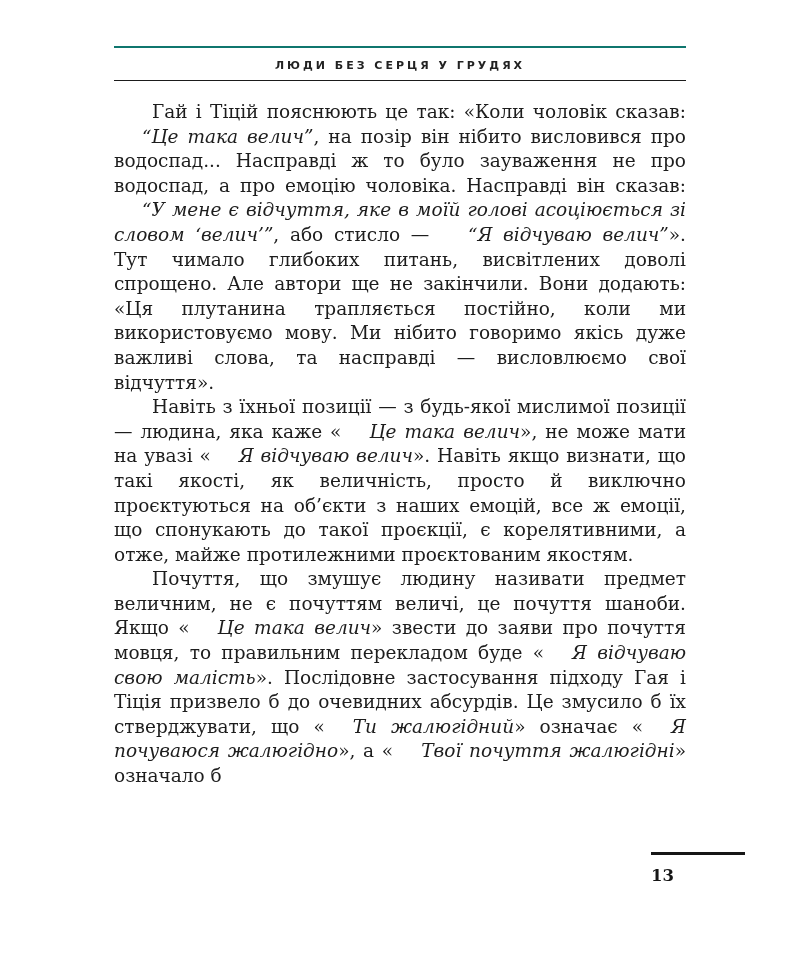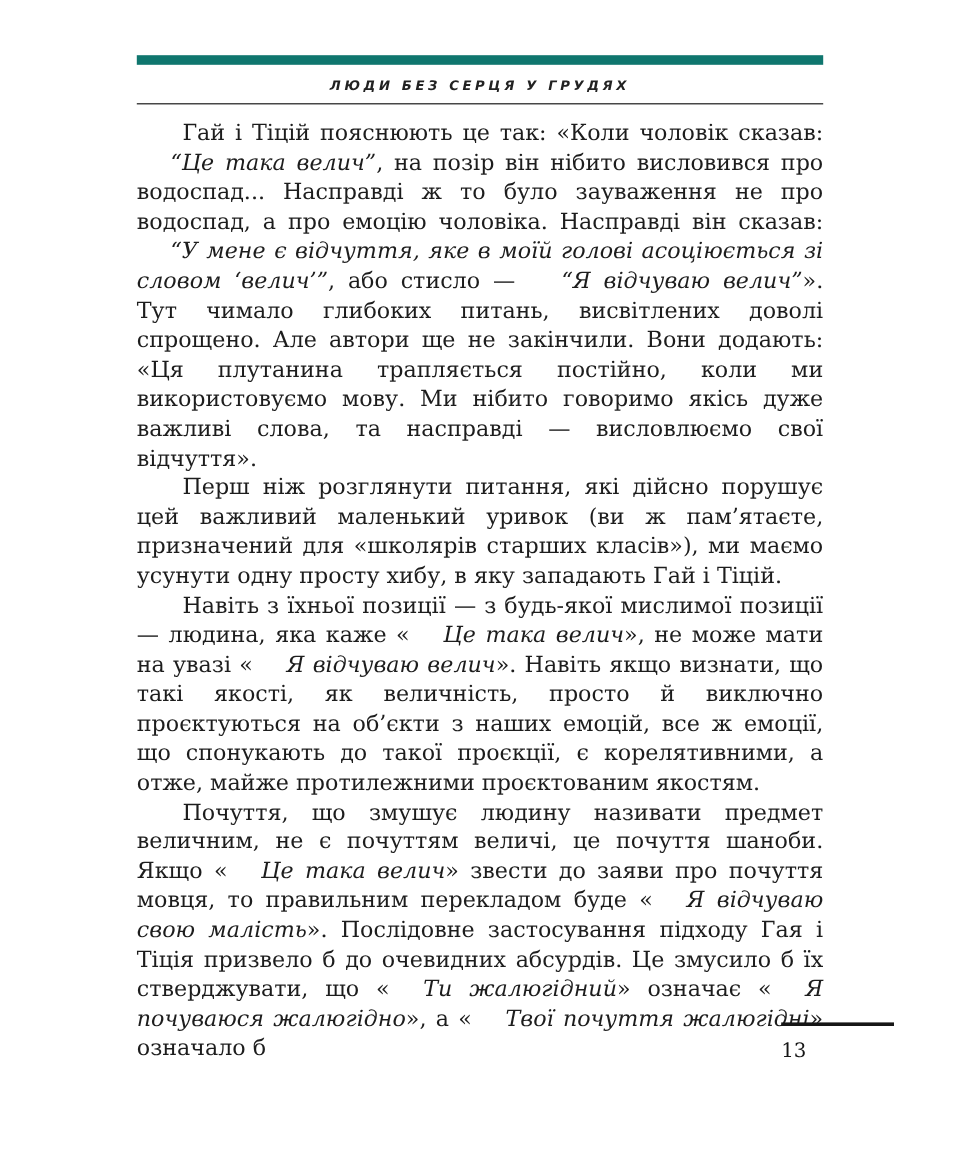--- a/index.html
+++ b/index.html
@@ -14,25 +14,24 @@
     background: #ffffff;
     overflow: hidden;
     font-family: "DejaVu Serif", serif;
     color: #1d1d1d;
   }
   .running-header {
     position: absolute;
     left: 114px;
     top: 46px;
     width: 572px;
-    border-top: 8px solid #0f766e;
+    border-top: 2px solid #0f766e;
     border-bottom: 1px solid #1b1b1b;
     padding: 6px 0 7px 0;
     text-align: center;
-    font-style: italic;
   }
   .running-header .header-title {
     font-family: "DejaVu Sans", sans-serif;
     font-size: 11px;
     font-weight: 700;
     letter-spacing: 3px;
     color: #222222;
     white-space: nowrap;
   }
   .body-text {
@@ -59,36 +58,35 @@
     top: 852px;
     width: 94px;
     height: 0;
     border-top: 3px solid #161616;
   }
   .page-number {
     position: absolute;
     left: 651px;
     top: 866px;
     font-size: 16.5px;
-    font-weight: 400;
+    font-weight: 700;
     color: #161616;
   }
 </style>
 </head>
 <body>
 
 <div class="book-page">
 
   <div class="running-header">
     <span class="header-title">ЛЮДИ БЕЗ СЕРЦЯ У ГРУДЯХ</span>
   </div>
 
   <div class="body-text">
       <p class="para"><span>Гай і Тіцій пояснюють це так: «Коли чоловік сказав: </span><em>“Це така велич”</em><span>, на позір він нібито висловився про водоспад... Насправді ж то було зауваження не про водоспад, а про емоцію чоловіка. Насправді він сказав: </span><em>“У мене є відчуття, яке в моїй голові асоціюється зі словом ‘велич’”</em><span>, або стисло — </span><em>“Я відчуваю велич”</em><span>». Тут чимало глибоких питань, висвітлених доволі спрощено. Але автори ще не закінчили. Вони додають: «Ця плутанина трапляється постійно, коли ми використовуємо мову. Ми нібито говоримо якісь дуже важливі слова, та насправді — висловлюємо свої відчуття».</span></p>
-      <p class="para"><span>Перш ніж розглянути питання, які дійсно порушує цей важливий маленький уривок (ви ж пам’ятаєте, призначений для «школярів старших класів»), ми маємо усунути одну просту хибу, в яку западають Гай і Тіцій.</span></p>
       <p class="para"><span>Навіть з їхньої позиції — з будь-якої мислимої позиції — людина, яка каже «</span><em>Це така велич</em><span>», не може мати на увазі «</span><em>Я відчуваю велич</em><span>». Навіть якщо визнати, що такі якості, як величність, просто й виключно проєктуються на об’єкти з наших емоцій, все ж емоції, що спонукають до такої проєкції, є корелятивними, а отже, майже протилежними проєктованим якостям.</span></p>
       <p class="para"><span>Почуття, що змушує людину називати предмет величним, не є почуттям величі, це почуття шаноби. Якщо «</span><em>Це така велич</em><span>» звести до заяви про почуття мовця, то правильним перекладом буде «</span><em>Я відчуваю свою малість</em><span>». Послідовне застосування підходу Гая і Тіція призвело б до очевидних абсурдів. Це змусило б їх стверджувати, що «</span><em>Ти жалюгідний</em><span>» означає «</span><em>Я почуваюся жалюгідно</em><span>», а «</span><em>Твої почуття жалюгідні</em><span>» означало б</span></p>
     </div>
 
   <div class="footer-rule"></div>
 
   <div class="page-number">13</div>
 
 </div>
 

